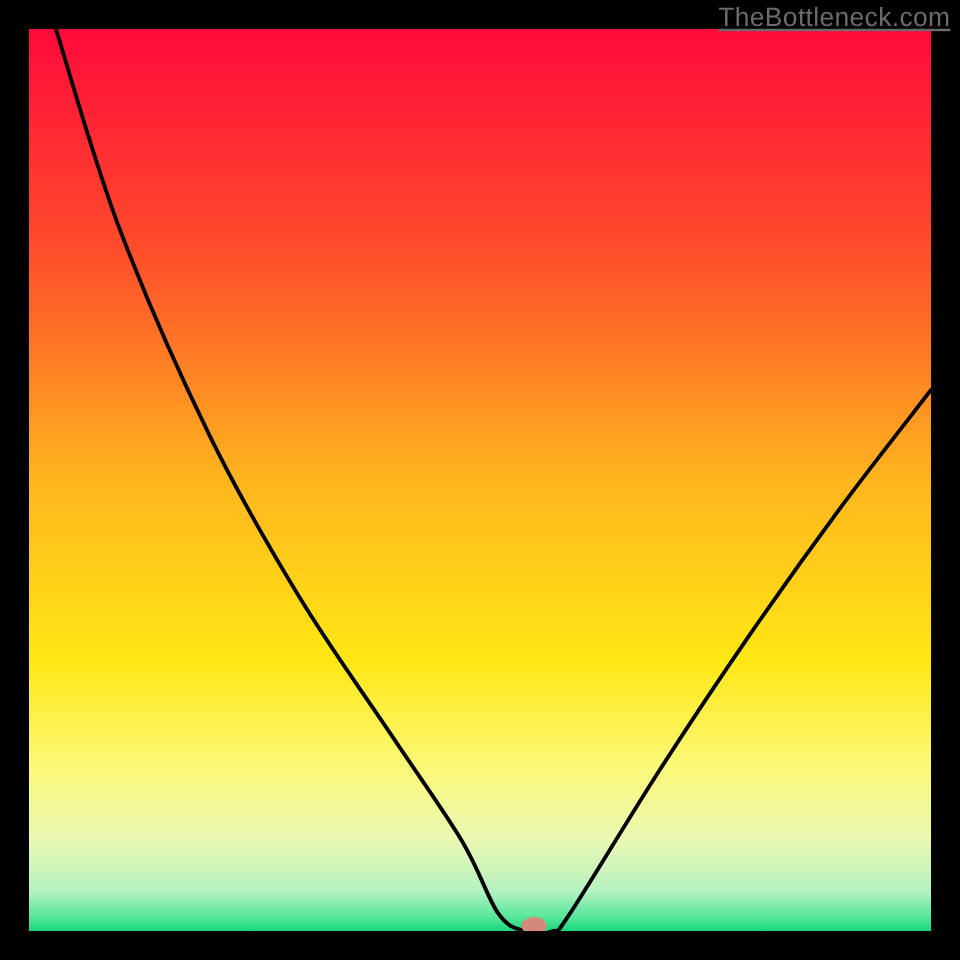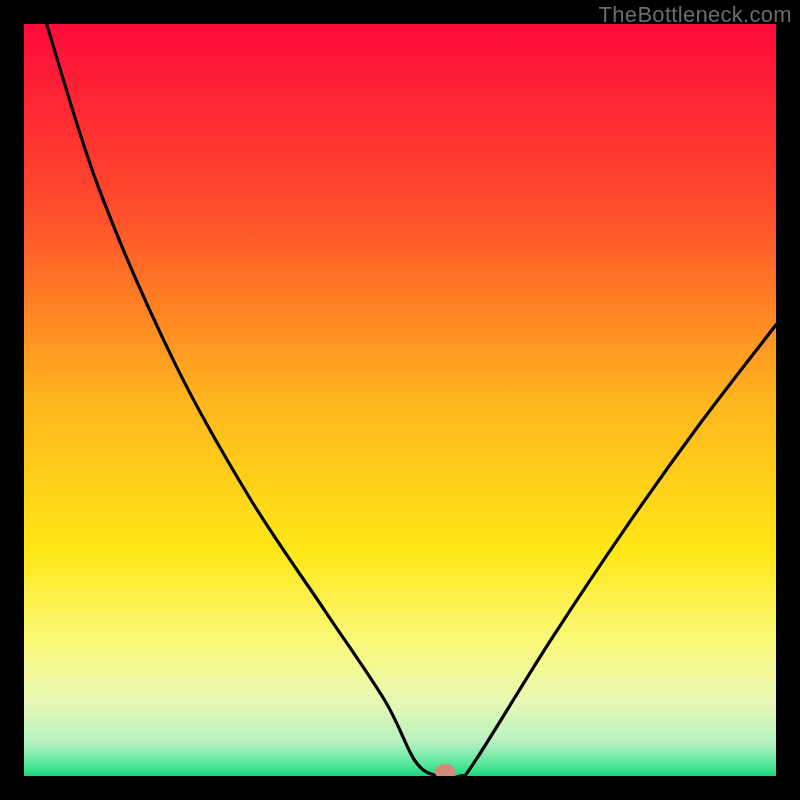--- a/index.html
+++ b/index.html
@@ -20,20 +20,21 @@
   .watermark {
     position: absolute;
     top: 2px;
     right: 8px;
     color: #6b6b6b;
     font-size: 22px;
     font-weight: 500;
     letter-spacing: 0.3px;
     z-index: 5;
     user-select: none;
+    text-decoration: underline;
   }
   .plot-area {
     position: absolute;
     left: 24px;
     top: 24px;
     width: 752px;
     height: 752px;
     overflow: hidden;
   }
   svg {

